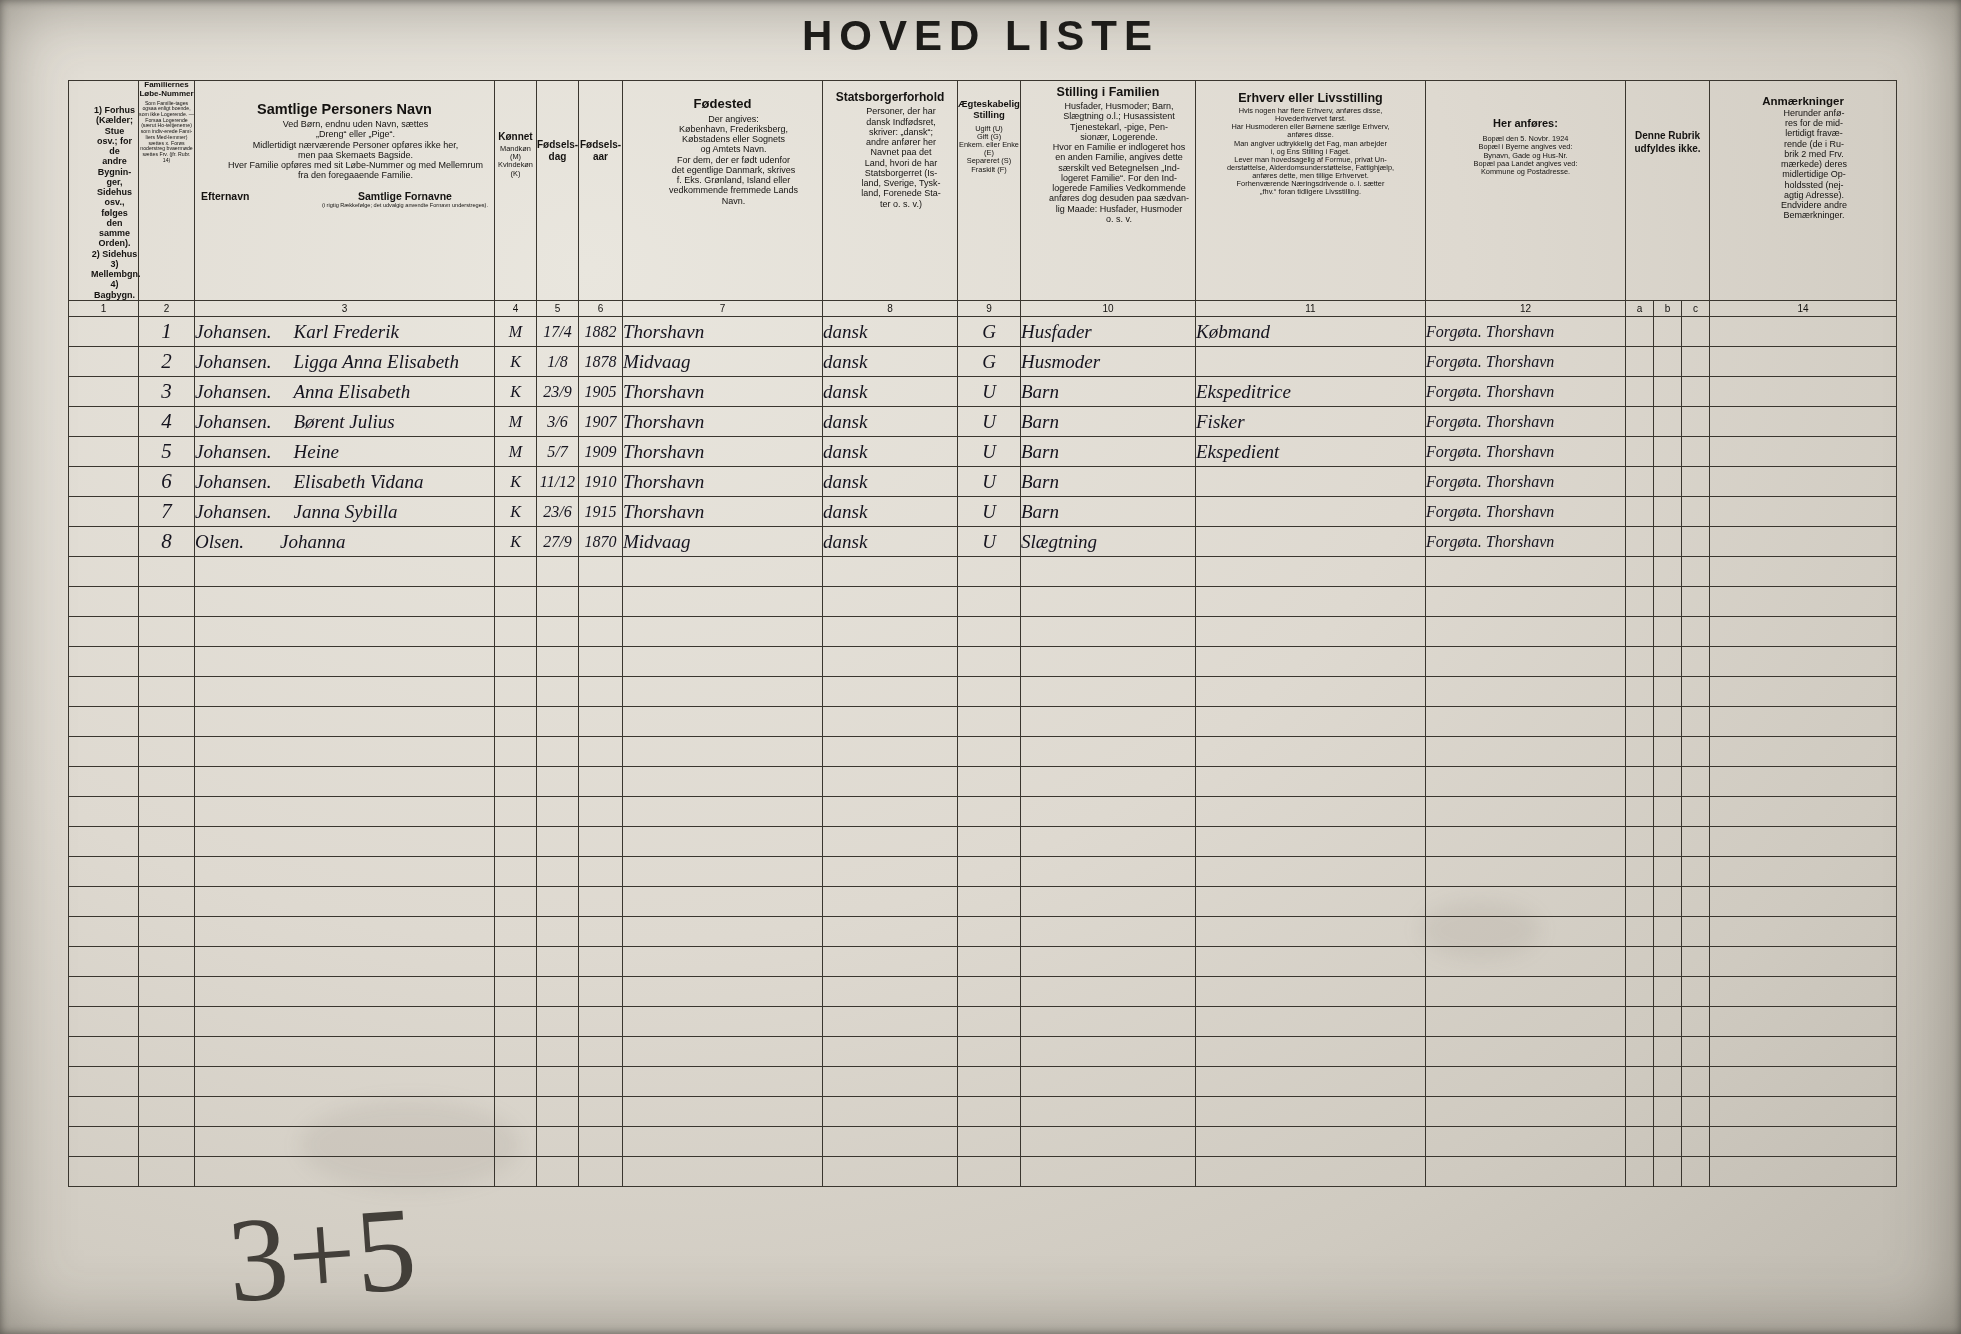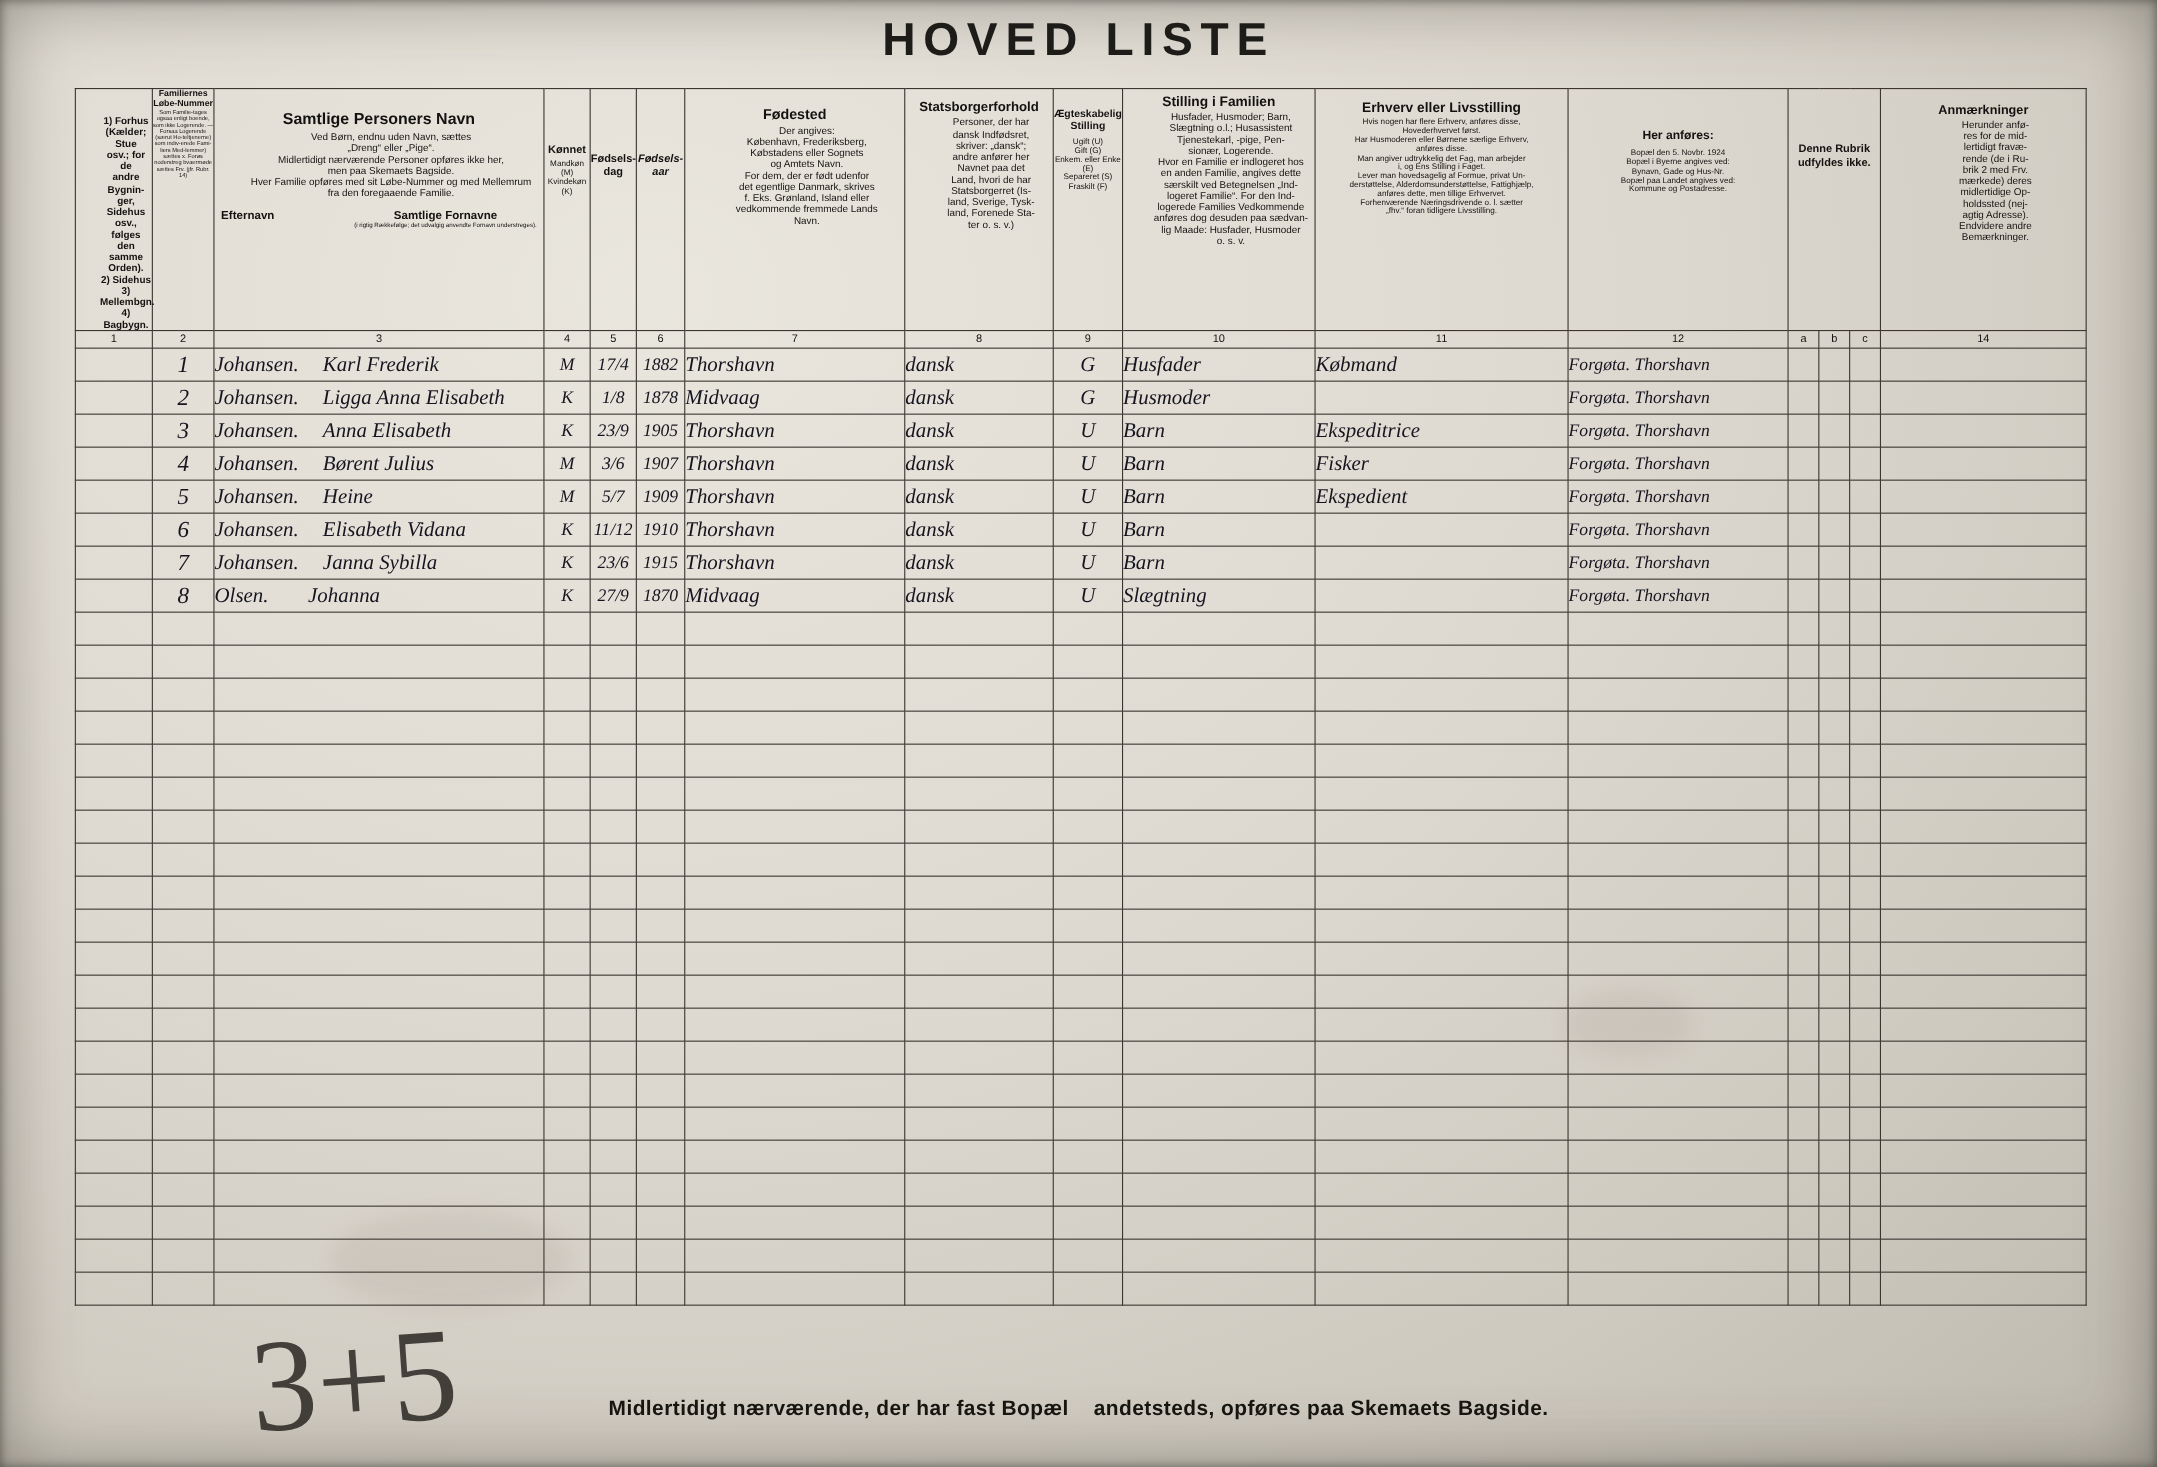--- a/index.html
+++ b/index.html
@@ -159,21 +159,21 @@
       </td>
       <td>
         <div style="margin-top:50px;font-size:10px;font-weight:bold;">Kønnet</div>
         <div class="xs" style="margin-top:3px">Mandkøn (M)</div>
         <div class="xs">Kvindekøn (K)</div>
       </td>
       <td>
         <div style="margin-top:58px;font-size:10px;font-weight:bold;line-height:1.15;">Fødsels-dag</div>
       </td>
       <td>
-        <div style="margin-top:58px;font-size:10px;font-weight:bold;line-height:1.15;font-style:italic;">Fødsels-aar</div>
+        <div style="margin-top:58px;font-size:10px;font-weight:bold;line-height:1.15;">Fødsels-aar</div>
       </td>
       <td>
         <div class="med" style="margin-top:16px;font-size:13px;">Fødested</div>
         <div id="h7lines" class="sm">
               <div>Der angives:</div>
               <div>København, Frederiksberg,</div>
               <div>Købstadens eller Sognets</div>
               <div>og Amtets Navn.</div>
               <div>For dem, der er født udenfor</div>
               <div>det egentlige Danmark, skrives</div>
@@ -850,20 +850,15 @@
           <td></td>
           <td></td>
           <td></td>
           <td></td>
           <td></td>
           <td></td>
         </tr>
       </tbody>
   </table>
 
-  <div class="footnote">
-    <span>Midlertidigt nærværende, der har fast Bopæl</span>
-    &nbsp;&nbsp;
-    <span>andetsteds, opføres paa Skemaets Bagside.</span>
-  </div>
 
   <div class="pencil">3+5</div>
 </div>
 
 </body></html>

